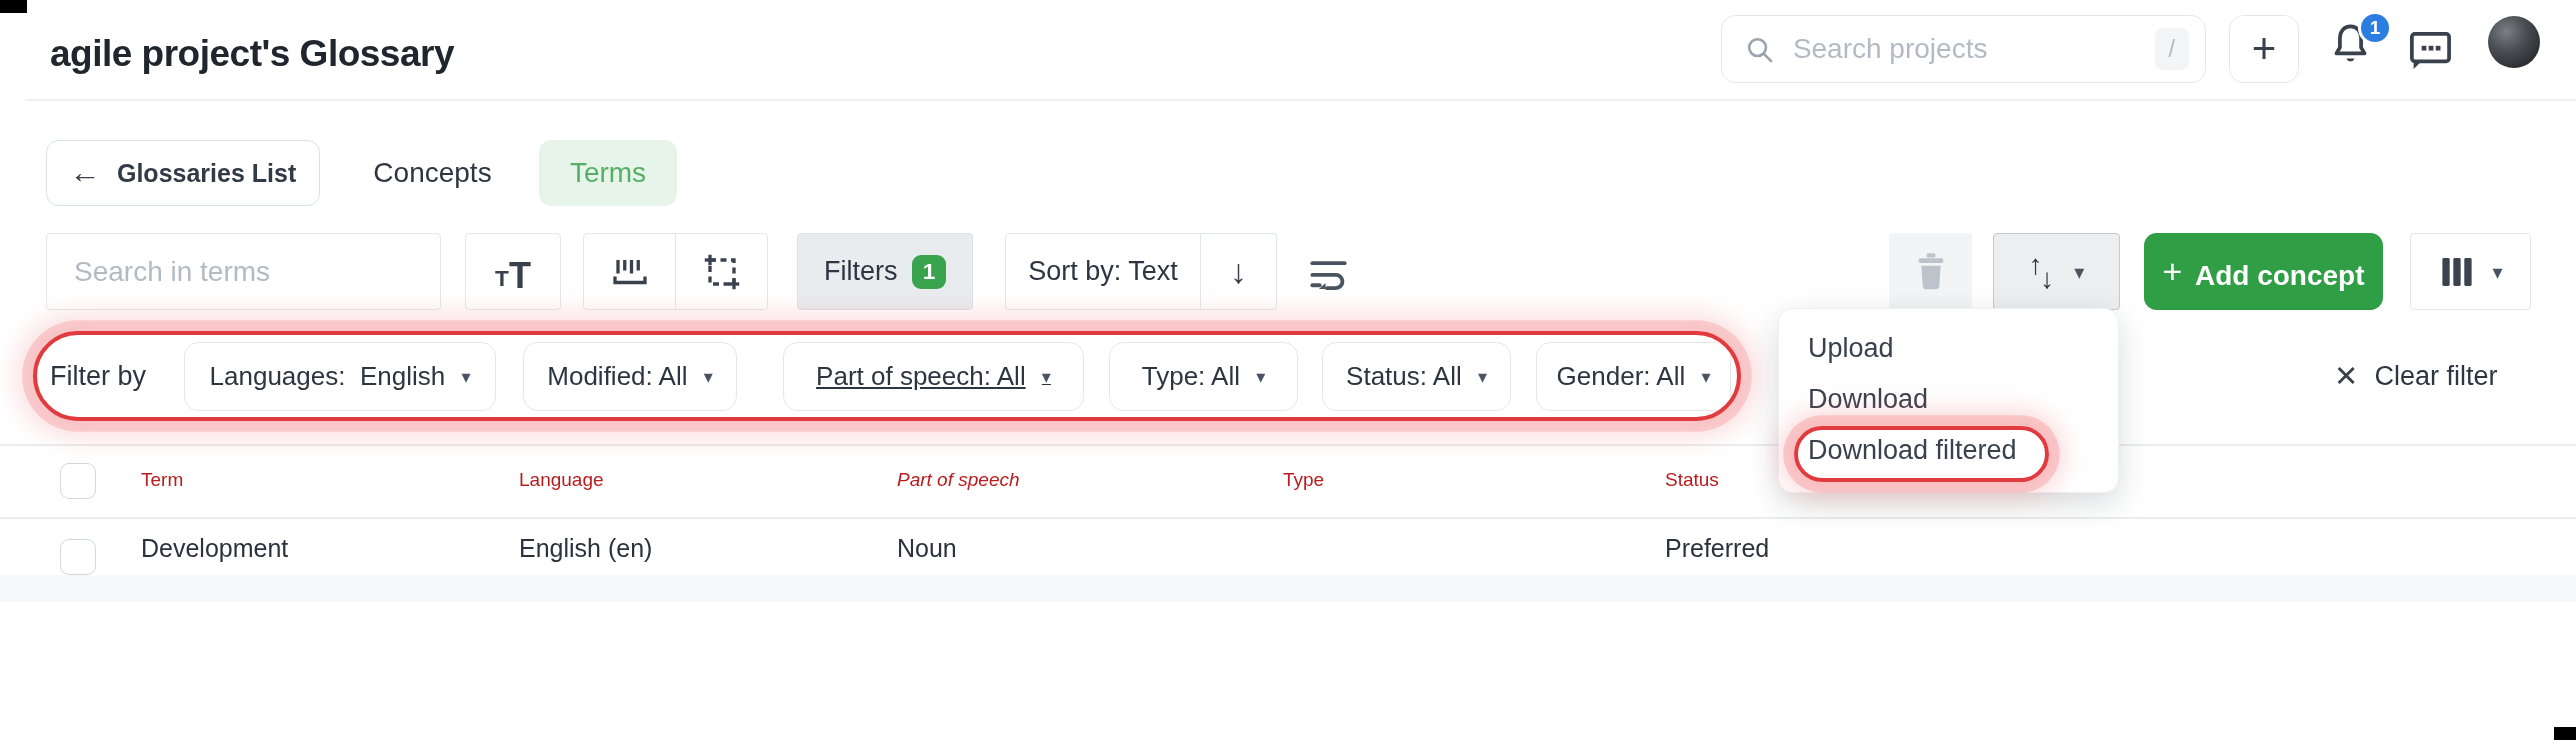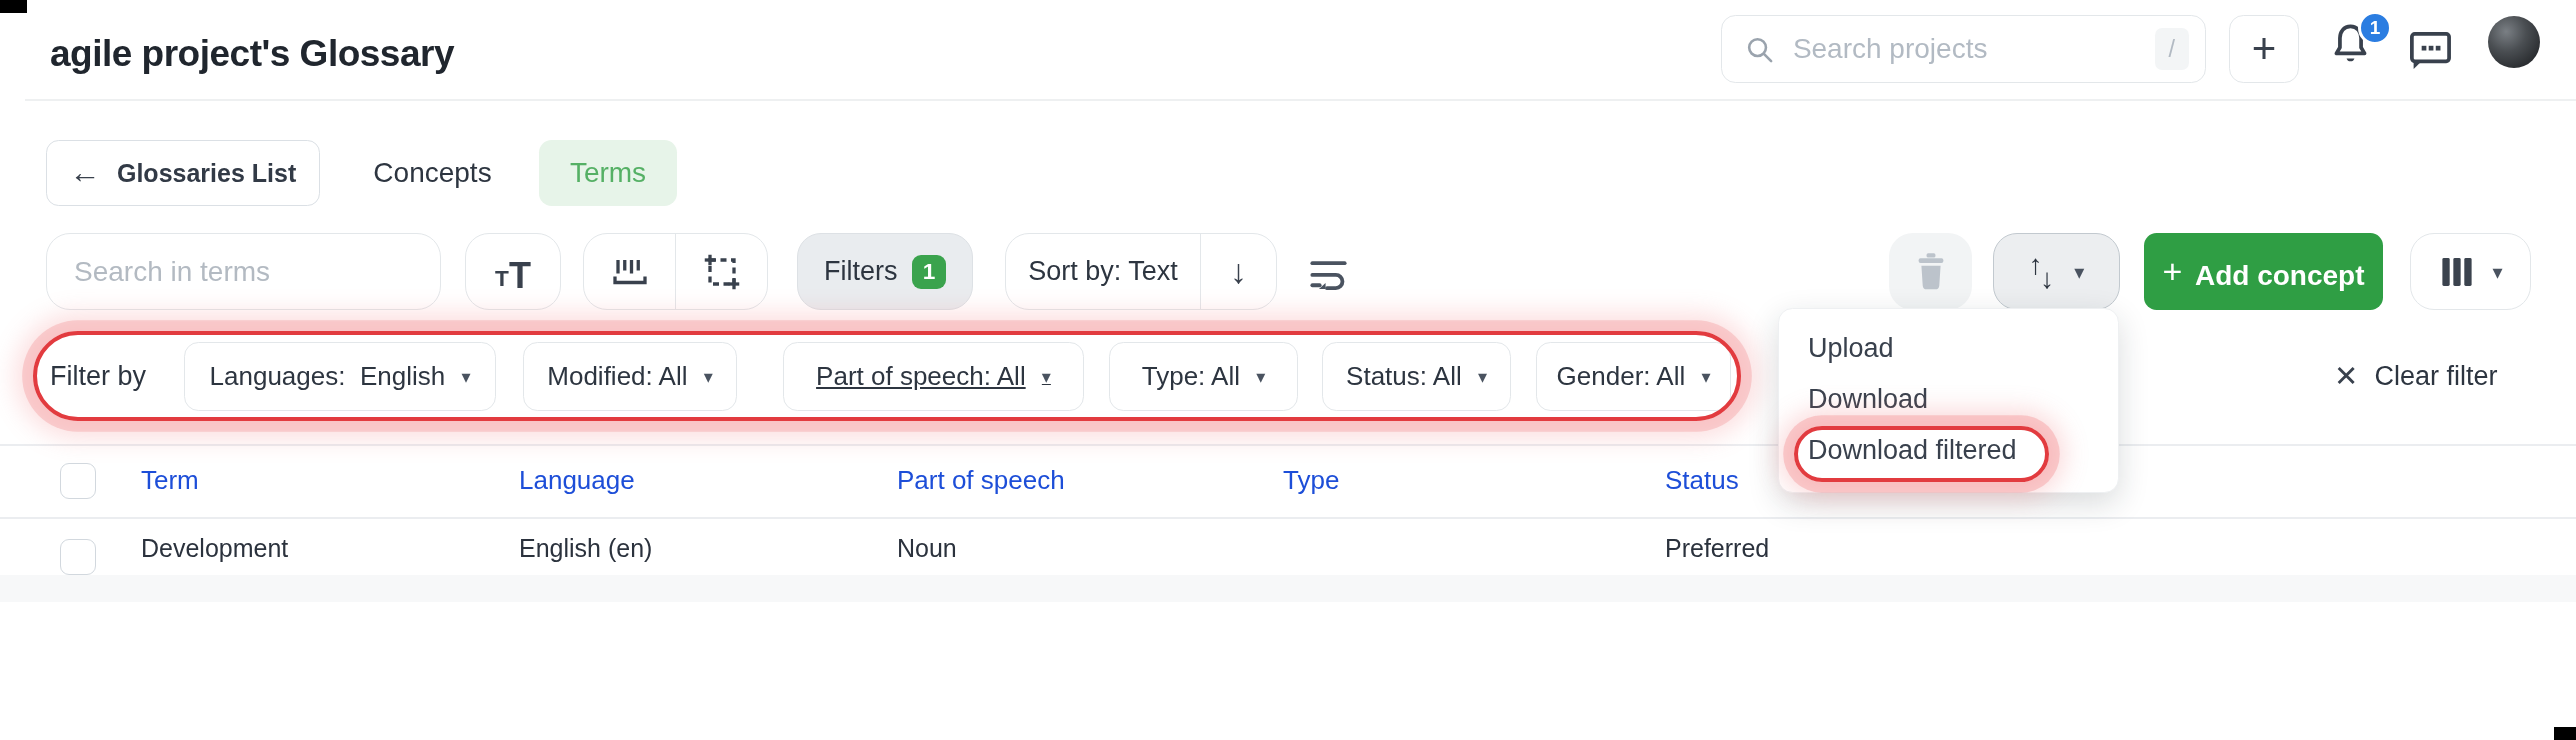--- a/index.html
+++ b/index.html
@@ -63,21 +63,21 @@
   .back-btn .arr { font-size: 31px; color: #39414d; }
   .back-btn .lbl { font-size: 25px; font-weight: 700; color: #323a46; }
   .tab { top: 140px; height: 66px; display: flex; align-items: center; justify-content: center;
          font-size: 28px; border-radius: 12.6px; cursor: pointer; }
   .tab-concepts { left: 365px; width: 135px; color: #2d3540; }
   .tab-terms { left: 539px; width: 138px; background: #e7f4e9; color: #55b065; }
 
   
   .ctl {
     position: absolute; top: 233px; height: 77px;
-    border: 1.8px solid #e3e7ea; border-radius: 24px; background: #fff;
+    border: 1.8px solid #e3e7ea; border-radius: 4px; background: #fff;
     display: flex; align-items: center; justify-content: center; cursor: pointer;
   }
   .search-terms { left: 46px; width: 395px; justify-content: flex-start; padding: 0 25px; cursor: text; }
   .search-terms input {
     border: none; outline: none; background: transparent; width: 100%;
     font-family: inherit; font-size: 28px; color: #2d3540;
   }
   .search-terms input::placeholder { color: #b3bac2; }
 
   .btn-case { left: 465px; width: 96px; align-items: flex-end; padding-bottom: 18px; }
@@ -166,23 +166,23 @@
   .table-top-line { left: 0; top: 444px; width: 100%; height: 1.8px; background: #ebedf0; }
   .table-head-line { left: 0; top: 517px; width: 100%; height: 1.8px; background: #ebedf0; }
   .checkbox {
     position: absolute; width: 36px; height: 36px; border-radius: 9px;
     border: 1.8px solid #d2d8de; background: #fff; cursor: pointer;
   }
   .cb-head { left: 60px; top: 463px; }
   .cb-row  { left: 60px; top: 539px; }
   .th {
     position: absolute; top: 444px; height: 72px; display: flex; align-items: center;
-    font-size: 26px; color: #1d4ed8;
-  }
-  .th1 { left: 141px; }  .th2 { left: 519px; }  .th3 { left: 897px; }
+    font-size: 19px; color: #b91c1c;
+  }
+  .th1 { left: 141px; }  .th2 { left: 519px; }  .th3 { left: 897px; font-style: italic; }
   .th4 { left: 1283px; } .th5 { left: 1665px; } .th6 { right: 51px; }
   .td {
     position: absolute; top: 520px; height: 56px; display: flex; align-items: center;
     font-size: 25px; color: #2b323d;
   }
   .td1 { left: 141px; }  .td2 { left: 519px; }  .td3 { left: 897px; }
   .td4 { left: 1283px; } .td5 { left: 1665px; } .td6 { right: 51px; }
   .row-strip { left: 0; top: 575px; width: 100%; height: 27px; background: #f7f8f9; }
 
   svg { display: block; }

